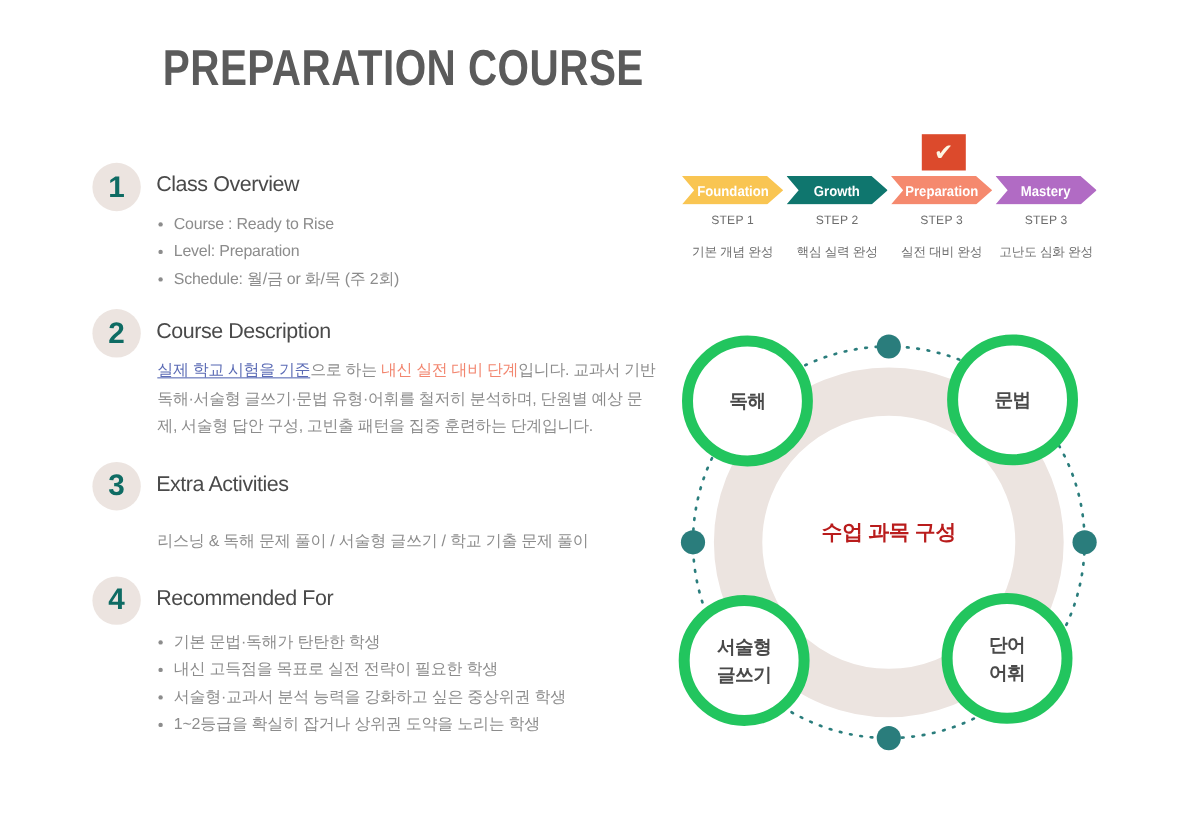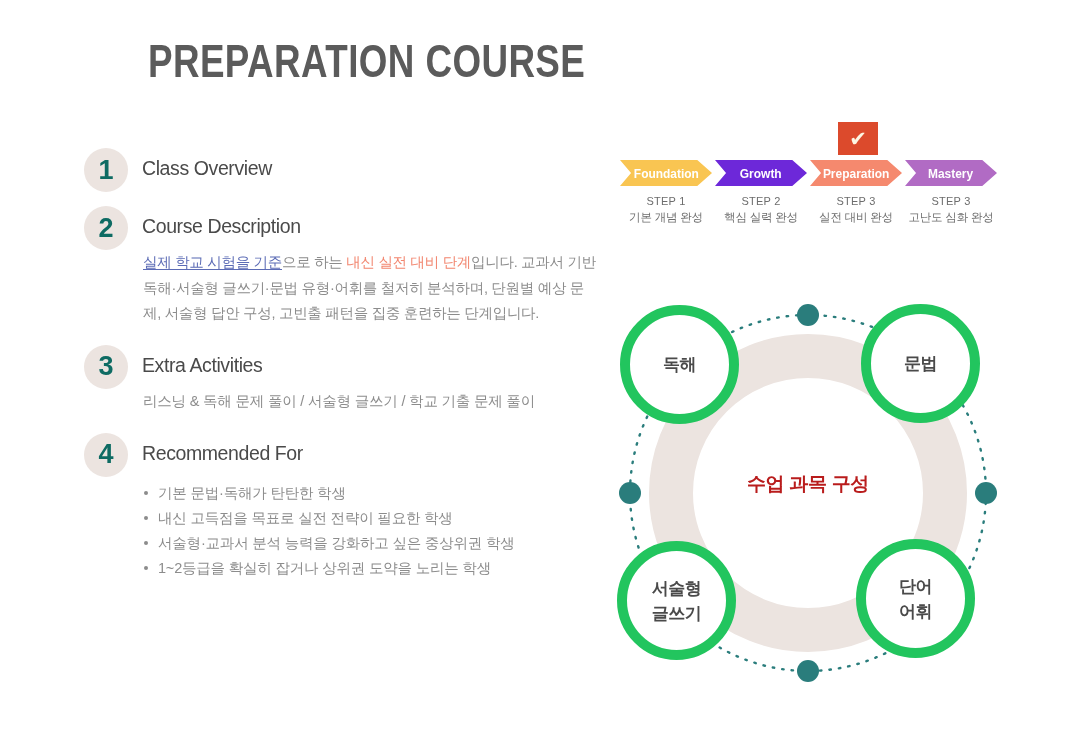--- a/index.html
+++ b/index.html
@@ -85,21 +85,21 @@
     font-family:"Liberation Sans Narrow","Liberation Sans",sans-serif;
     font-size:13px;font-weight:bold;color:#ffffff;
     letter-spacing:0px;white-space:nowrap;
     transform:scaleX(0.92);
   }
   .step-no{
     margin-top:9px;text-align:center;
     font-size:11px;color:#6d6d6d;letter-spacing:0.2px;
   }
   .step-desc{
-    margin-top:3px;text-align:center;
+    margin-top:15px;text-align:center;
     font-size:11.5px;color:#6d6d6d;letter-spacing:-0.2px;white-space:nowrap;
   }
   .check-box{
     position:absolute;left:838px;top:122px;
     width:40px;height:33px;
     background:#dc4a2c;
     display:flex;align-items:center;justify-content:center;
   }
   .check-glyph{
     color:#fdf6e3;font-size:21px;font-weight:bold;line-height:1;
@@ -134,38 +134,43 @@
 <div class="page-title">PREPARATION COURSE</div>
 
 <div class="left-col">
 
   <div class="block">
     <div class="block-head">
       <div class="num-circle"></div>
       <div class="num-text">1</div>
       <div class="block-title">Class Overview</div>
     </div>
+    <ul class="bullets">
+      <li>Course : Ready to Rise</li>
+      <li>Level: Preparation</li>
+      <li>Schedule: 월/금 or 화/목 (주 2회)</li>
+    </ul>
   </div>
 
   <div class="block" style="margin-top:14px;">
     <div class="block-head">
       <div class="num-circle"></div>
       <div class="num-text">2</div>
       <div class="block-title">Course Description</div>
     </div>
     <div class="para"><span class="u-blue">실제 학교 시험을 기준</span><span>으로 하는 </span><span class="u-coral">내신 실전 대비 단계</span><span>입니다. 교과서 기반 독해·서술형 글쓰기·문법 유형·어휘를 철저히 분석하며, 단원별 예상 문제, 서술형 답안 구성, 고빈출 패턴을 집중 훈련하는 단계입니다.</span></div>
   </div>
 
   <div class="block" style="margin-top:18px;">
     <div class="block-head">
       <div class="num-circle"></div>
       <div class="num-text">3</div>
       <div class="block-title">Extra Activities</div>
     </div>
-    <div class="plain-line" style="margin-top:0;">리스닝 &amp; 독해 문제 풀이 /  서술형 글쓰기 / 학교 기출 문제 풀이</div>
+    <div class="plain-line" style="margin-top:16px;">리스닝 &amp; 독해 문제 풀이 /  서술형 글쓰기 / 학교 기출 문제 풀이</div>
   </div>
 
   <div class="block" style="margin-top:19px;">
     <div class="block-head">
       <div class="num-circle"></div>
       <div class="num-text">4</div>
       <div class="block-title">Recommended For</div>
     </div>
     <ul class="bullets" style="margin-top:4px;">
       <li>기본 문법·독해가 탄탄한 학생</li>
@@ -185,21 +190,21 @@
 
   <div class="step" style="left:0px;">
     <div class="chev" style="background: rgb(249, 197, 82);">
       <span class="chev-label">Foundation</span>
     </div>
     <div class="step-no">STEP 1</div>
     <div class="step-desc">기본 개념 완성</div>
   </div>
 
   <div class="step" style="left:95px;">
-    <div class="chev" style="background: #6d28d9; text-align: center;">
+    <div class="chev" style="background: #0f766e; text-align: center;">
       <span class="chev-label">Growth</span>
     </div>
     <div class="step-no">STEP 2</div>
     <div class="step-desc">핵심 실력 완성</div>
   </div>
 
   <div class="step" style="left:190px;">
     <div class="chev" style="background: rgb(245, 137, 110);">
       <span class="chev-label">Preparation</span>
     </div>

